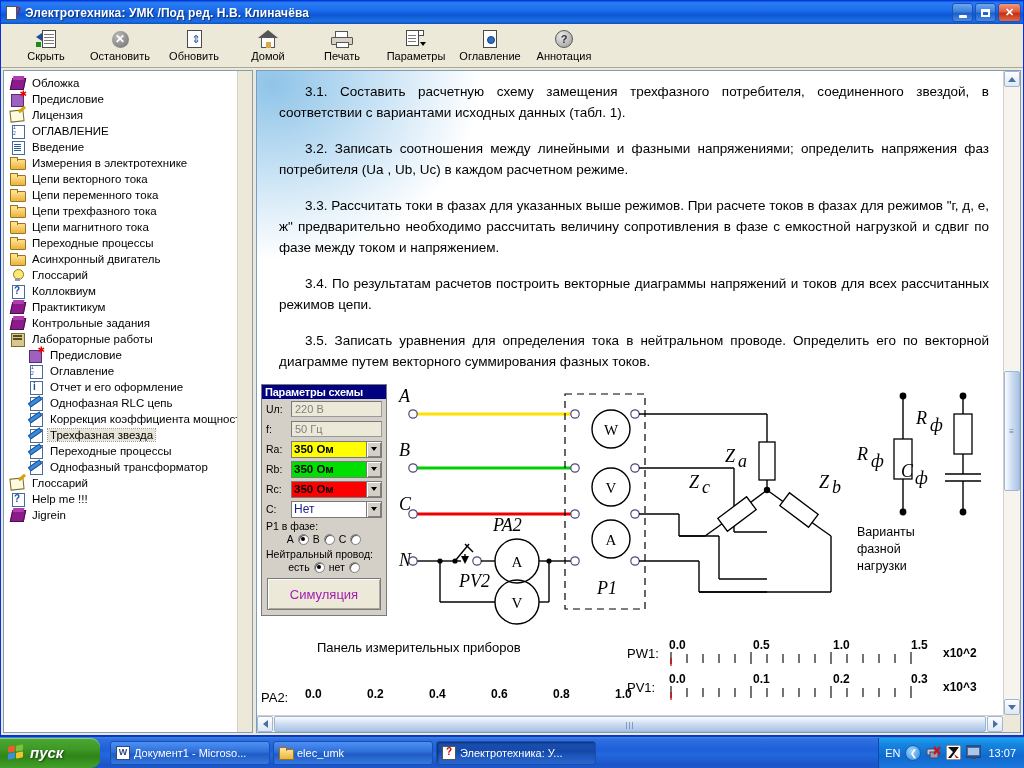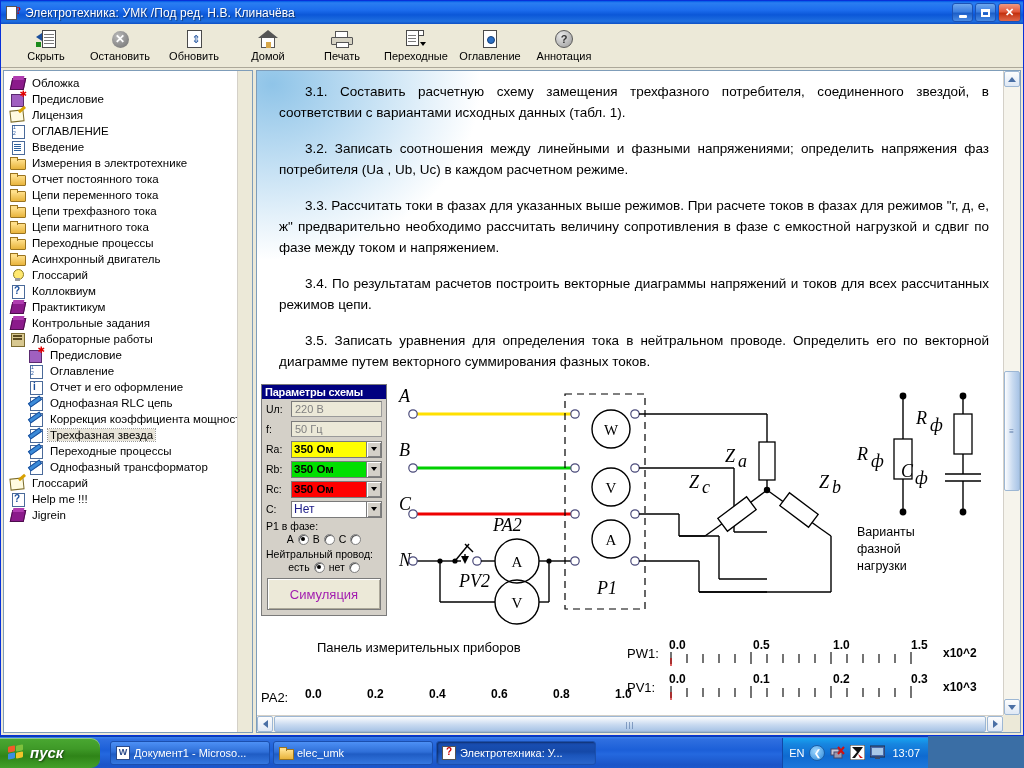--- a/index.html
+++ b/index.html
@@ -35,21 +35,21 @@
   #title-icon .pg {
     position: absolute; left: 1px; top: 1px; width: 11px; height: 14px;
     background: #fff; border: 1px solid #555;
   }
   #title-icon .q {
     position: absolute; right: 0px; top: 1px;
     font-size: 10px; font-weight: bold; color: #cc0000;
     line-height: 10px; font-family: "Liberation Serif", serif;
   }
   #title-text {
-    color: #fff; font-size: 12px; font-weight: normal;
+    color: #fff; font-size: 12px; font-weight: bold;
     text-shadow: 1px 1px 1px rgba(0,0,0,.5);
     white-space: nowrap; flex: 1; letter-spacing: .1px;
   }
   .win-btns { display: flex; gap: 2px; align-items: center; }
   .win-btn {
     width: 21px; height: 19px; border-radius: 3px;
     border: 1px solid #1b52b5;
     display: flex; align-items: center; justify-content: center;
     position: relative;
   }
@@ -305,21 +305,21 @@
   }
   .sb-thumb.h { background: linear-gradient(to bottom, #fbfcfe, #c8daf0 55%, #a8c4e6); }
   .sb-grip { position:absolute; left:50%; top:50%; transform:translate(-50%,-50%);
     color:#5a7aa8; font-size:8px; letter-spacing:1px; }
 
   
   #sb-side { position:absolute; right:0; top:0; bottom:0; width:15px; background:#ece9d8; border-left:1px solid #d4d0c8;}
 
   
   #taskbar {
-    position: absolute; left:0; bottom:0; width:928px; height:32px;
+    position: absolute; left:0; bottom:0; width:1024px; height:32px;
     background: linear-gradient(to bottom, #3c81f3 0%, #2f6fe0 8%, #1c5fd8 42%, #2468df 55%, #1a55c8 90%, #1c57cc 100%);
     border-top: 1px solid #0b3fa8;
     display:flex; align-items:center;
   }
   #start-btn {
     width: 100px; height: 30px;
     background: linear-gradient(to bottom, #4aa832 0%, #3f9a28 35%, #2f8418 60%, #43a02a 100%);
     border-radius: 0 9px 9px 0;
     display:flex; align-items:center; gap:5px;
     padding-left: 8px;
@@ -447,21 +447,21 @@
       <div class="tb-ico">
         <span class="ic-params">
             <span class="d1"></span>
             <span class="ln" style="top:5px"></span>
         <span class="ln" style="top:8px"></span>
             <span class="ln" style="top:11px"></span>
         <span class="cr"></span>
             <span class="tri"></span>
           </span>
       </div>
-      <div class="tb-lbl">Переходные</div>
+      <div class="tb-lbl">Параметры</div>
     </div>
     <div class="tb-item">
       <div class="tb-ico">
           <span class="ic-toc">
             <span class="gl"></span>
           </span>
         </div>
       <div class="tb-lbl">Оглавление</div>
     </div>
     <div class="tb-item">
@@ -495,21 +495,21 @@
           <div class="tr-row">
             <span class="tico doc"></span>
             <span class="lbl">Введение</span>
           </div>
           <div class="tr-row">
             <span class="tico folder"></span>
             <span class="lbl">Измерения в электротехнике</span>
           </div>
           <div class="tr-row">
             <span class="tico folder"></span>
-            <span class="lbl">Отчет постоянного тока</span>
+            <span class="lbl">Цепи векторного тока</span>
           </div>
           <div class="tr-row">
             <span class="tico folder"></span>
             <span class="lbl">Цепи переменного тока</span>
           </div>
           <div class="tr-row">
             <span class="tico folder"></span>
             <span class="lbl">Цепи трехфазного тока</span>
           </div>
           <div class="tr-row">

